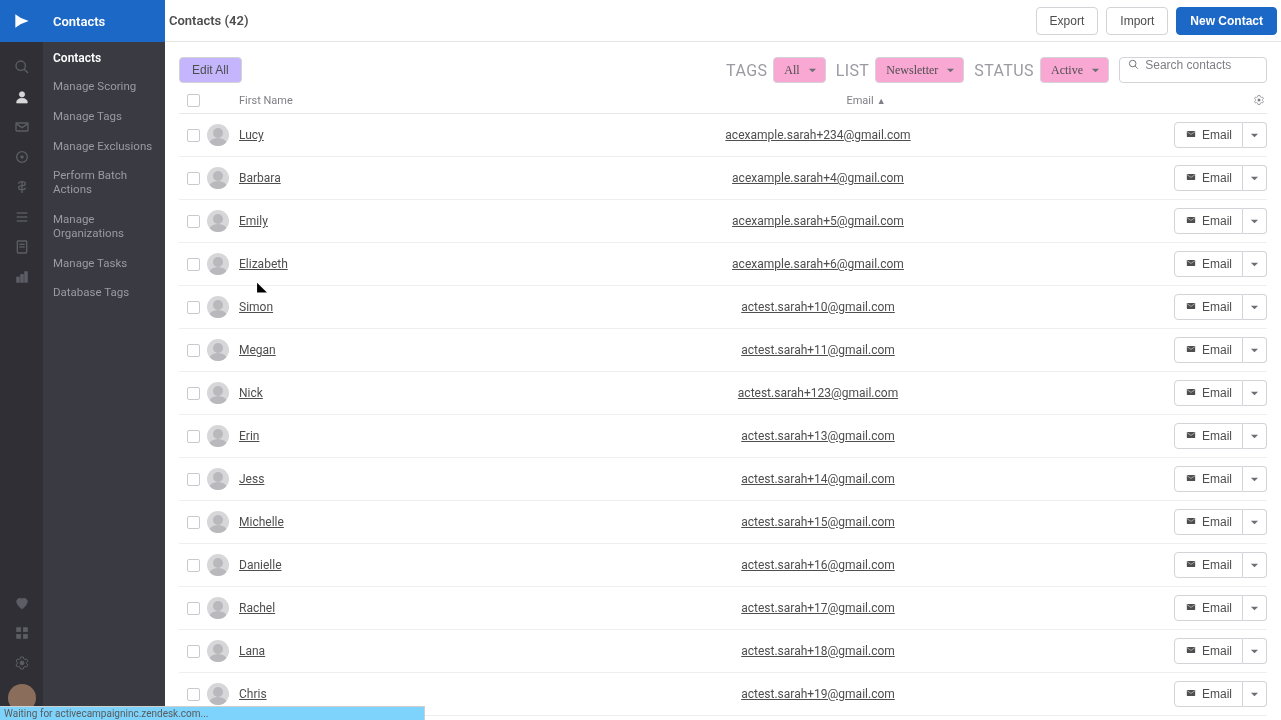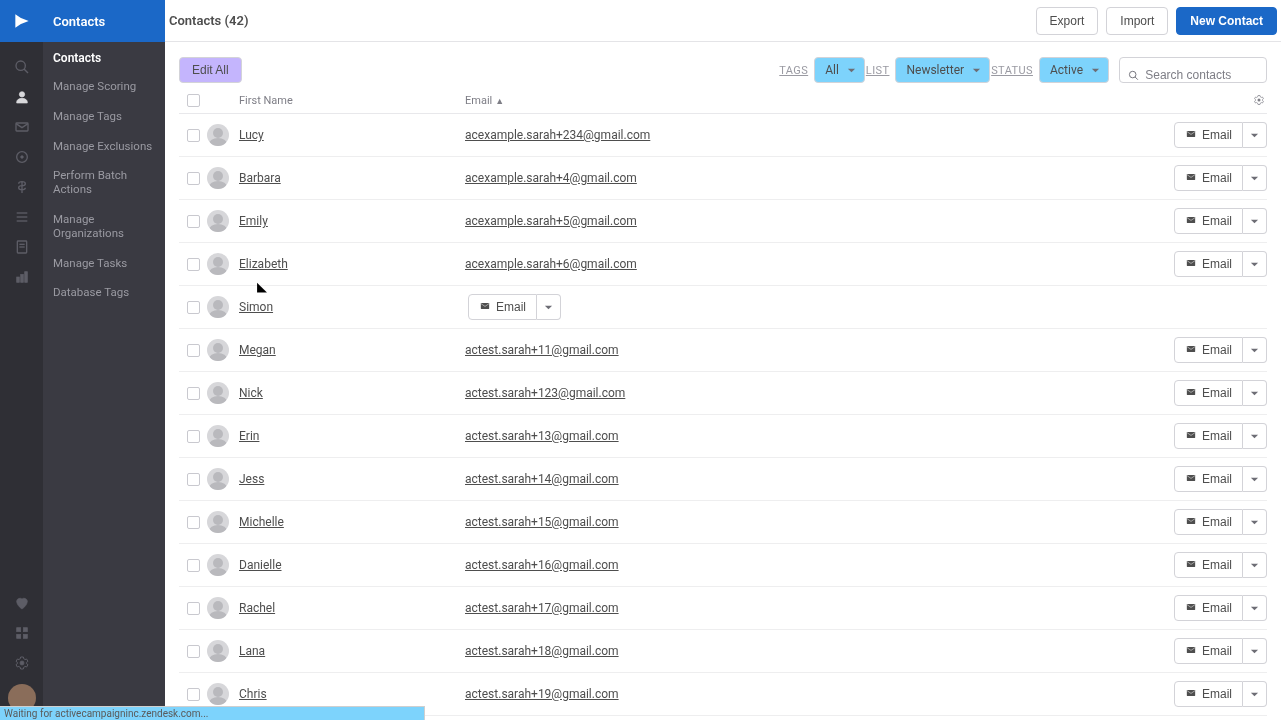--- a/index.html
+++ b/index.html
@@ -136,45 +136,45 @@
     border-radius:4px;
     background:#c4b5fd;
     font-size:12px;
     color:#4e4e4e;
     padding:0 12px;
     display:inline-flex; align-items:center;
     cursor:pointer;
   }
   .filterbar-spacer { flex:1; }
   .filter-label {
-    font-size:11px;
+    font-size:16px;
     color:#9a9aa2;
     letter-spacing:0.4px;
     margin-right:6px;
-    margin-left:1px;
-    text-decoration:underline;
+    margin-left:10px;
   }
   .dropdown {
     height:26px;
     border:1px solid #d3d3d8;
     border-radius:4px;
-    background:#7dd3fc;
+    background:#f9a8d4;
     font-size:12px;
     color:#4e4e4e;
     padding:0 8px 0 10px;
     display:inline-flex; align-items:center;
     cursor:pointer;
     gap:8px;
+    font-family:Liberation Serif, serif;
   }
   .dropdown svg { width:9px; height:9px; fill:#6d6d75; }
   .search-wrap {
     height:26px;
     border:1px solid #d3d3d8;
     border-radius:4px;
-    display:inline-flex; align-items:flex-end;
+    display:inline-flex; align-items:flex-start;
     padding:0 8px 0 8px;
     margin-left:10px;
     width:148px;
   }
   .search-wrap svg { width:13px; height:13px; fill:none; stroke:#6d6d75; stroke-width:2; margin-right:6px; }
   .search-wrap input {
     border:none; outline:none;
     font-size:12px;
     color:#4e4e4e;
     width:100%;
@@ -191,21 +191,21 @@
     display:flex;
     align-items:center;
     border-bottom:1px solid #e8e8eb;
     font-size:11px;
     color:#7e7e86;
     position:relative;
   }
   .col-chk { width:28px; display:flex; justify-content:center; }
   .col-avatar { width:32px; }
   .col-name { width:226px; }
-  .col-email { flex:1; }
+  .col-email { flex:1;text-align:center; }
   .col-actions { width:96px; display:flex; justify-content:flex-end; align-items:center; gap:0; }
   .thead .sort-arrow { font-size:9px; margin-left:3px; }
   .thead .gear {
     position:absolute; right:0; top:4px;
     width:16px; height:16px;
     display:flex; align-items:center; justify-content:center;
     cursor:pointer;
   }
   .thead .gear svg { width:12px; height:12px; fill:#7e7e86; }
   .row {
@@ -556,20 +556,21 @@
             </div>
           </div>
           <div class="row">
             <div class="col-chk">
               <div class="chk"></div>
             </div>
             <div class="col-avatar">
               <div class="avatar"></div>
             </div>
             <div class="col-name"><a class="name-link">Simon</a></div>
+            <div class="col-email"><a class="email-link">actest.sarah+10@gmail.com</a></div>
             <div class="col-actions">
               <button class="btn-email">
                 <span><svg viewBox="0 0 24 24">
                     <rect x="2" y="5" width="20" height="14" rx="1"></rect>
                     <path d="M2 6l10 7 10-7" fill="none" stroke="#fff" stroke-width="1.2"></path>
                   </svg></span>
                 <span>Email</span>
               </button>
               <button class="btn-drop">
                 <span><svg viewBox="0 0 10 10">

